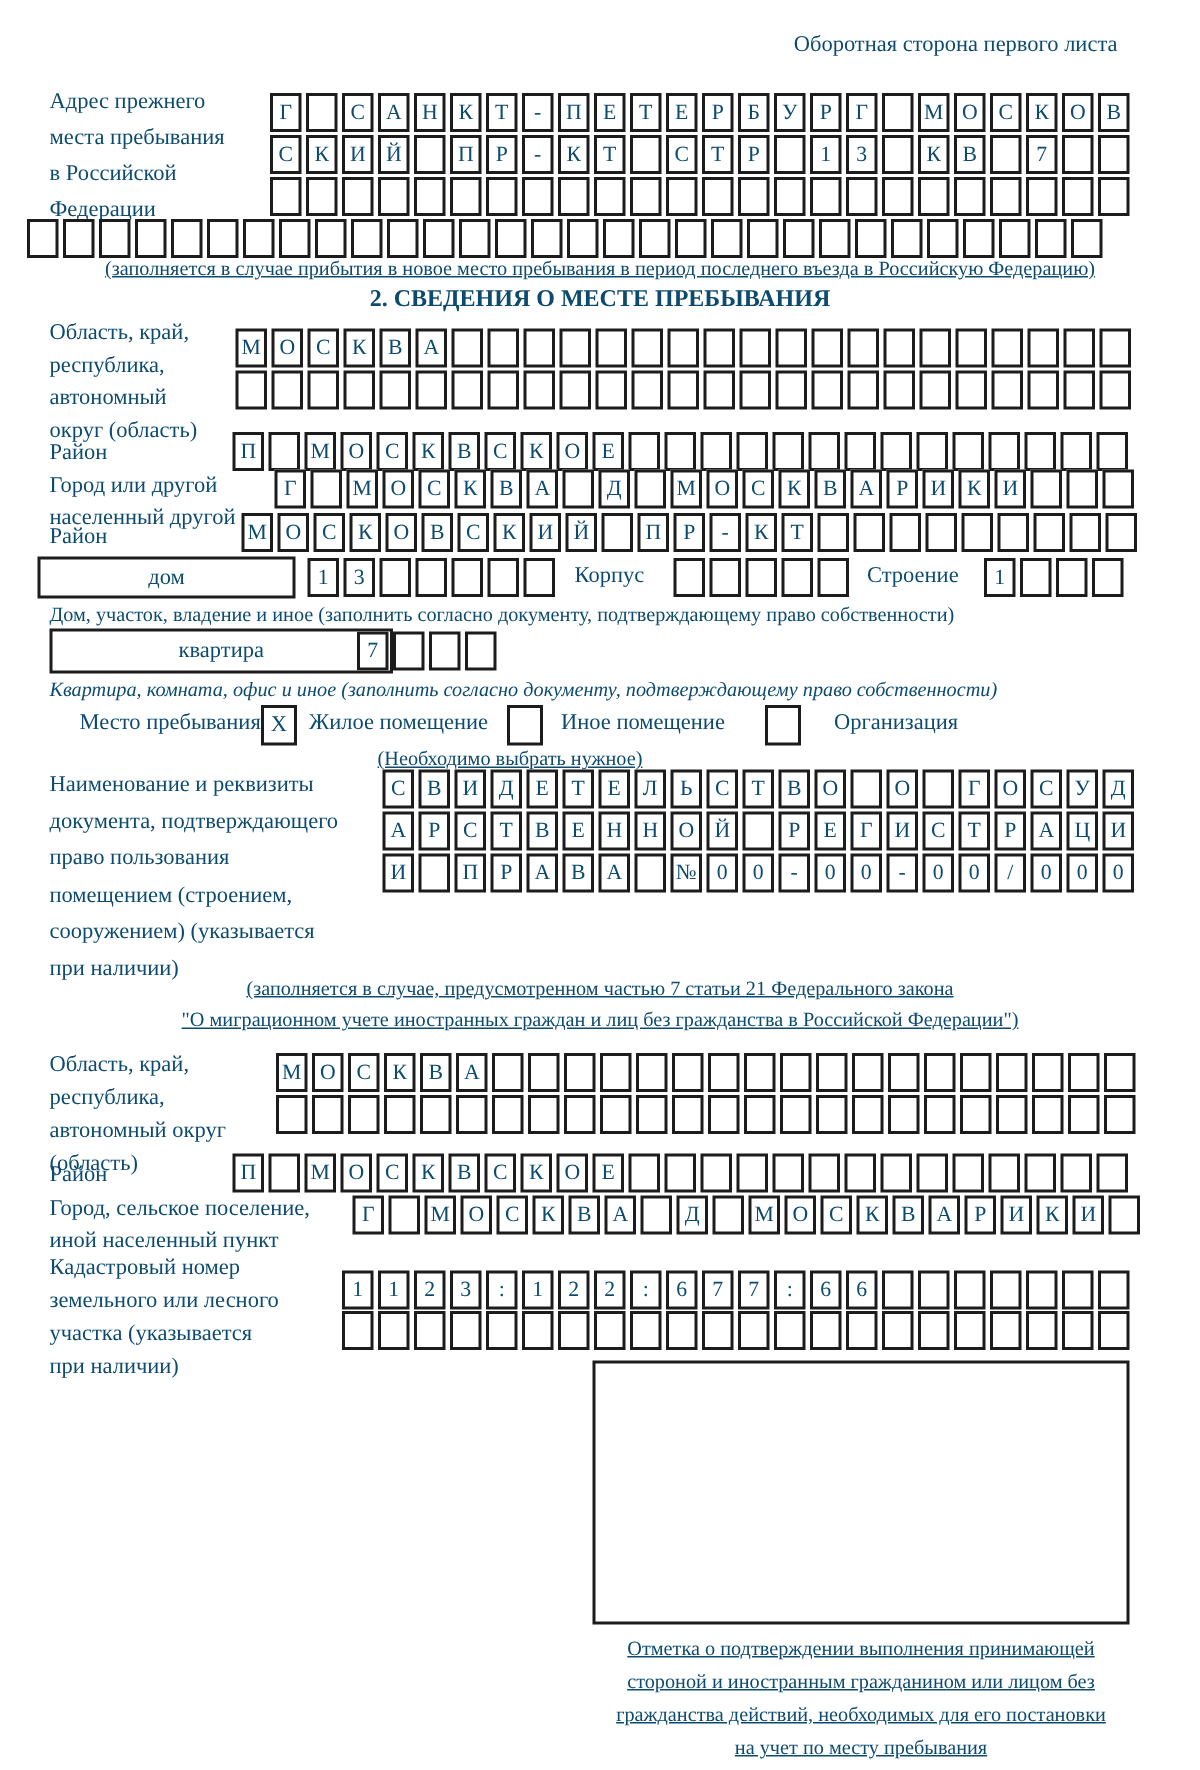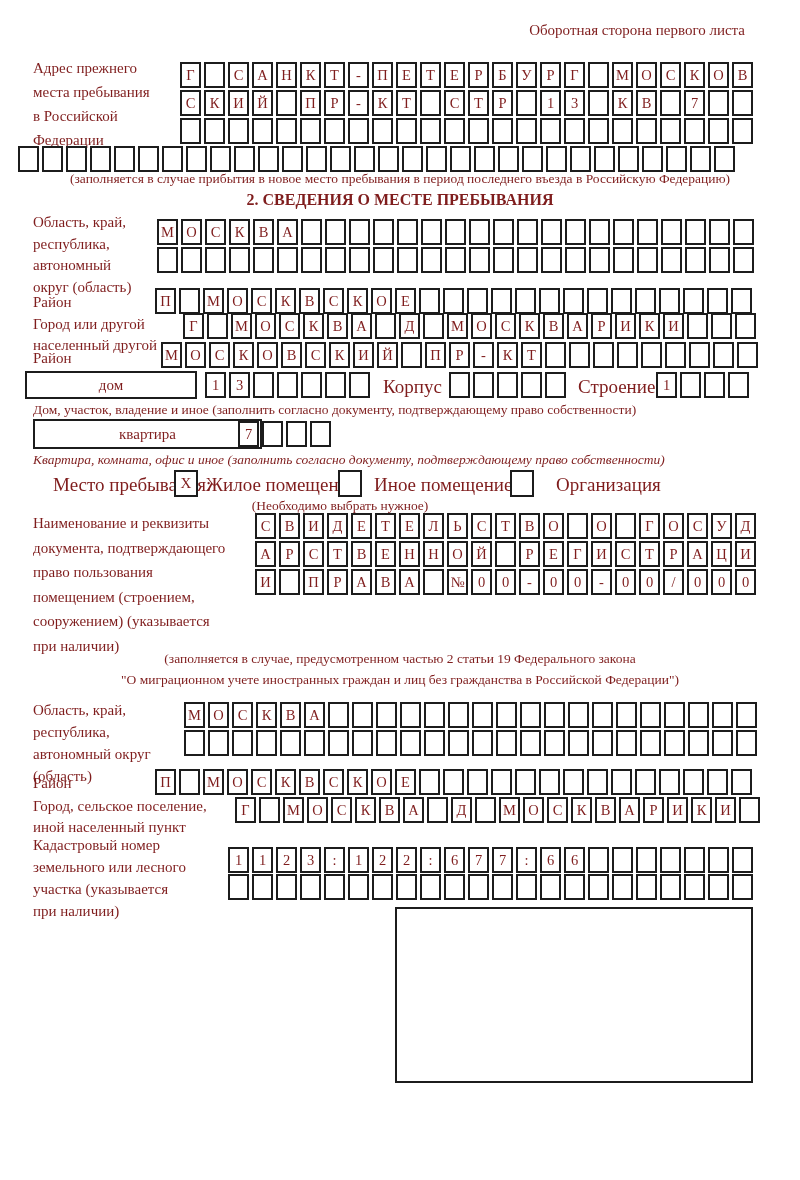--- a/index.html
+++ b/index.html
@@ -1,45 +1,45 @@
 <!DOCTYPE html>
 <html><head>
 <meta charset="utf-8">
 <style>
   html,body{margin:0;padding:0;background:#ffffff;}
   .page{
     position:relative;
     width:800px;height:1180px;
     background:#fff;
     font-family:"Liberation Serif","DejaVu Serif",serif;
-    color:#7f1d1d;
+    color:#0c4a6e;
     overflow:hidden;
   }
   .abs{position:absolute;}
   .header-note{top:22px;right:55px;font-size:15px;}
   .lbl{font-size:15px;line-height:24px;}
   .lbl div{white-space:nowrap;}
   .boxrow{display:flex;gap:3px;}
   .cell{
     box-sizing:border-box;
     width:21px;height:26px;
     border:2px solid #1c1c1c;
     display:flex;align-items:center;justify-content:center;
     font-size:14.5px;line-height:1;background:#fff;
     flex:none;
   }
   .caption{font-size:13.5px;}
-  .center{text-align:center;}
+  .center{text-align:center;text-decoration:underline;}
   .title{font-weight:bold;font-size:16px;text-align:center;width:800px;left:0;}
   .longbox{
     box-sizing:border-box;border:2px solid #1c1c1c;background:#fff;
     display:flex;align-items:center;justify-content:center;
     font-size:15px;
   }
-  .inline-label{font-size:19px;white-space:nowrap;}
+  .inline-label{font-size:15px;white-space:nowrap;}
   .checkbox{width:24px;height:27px;font-size:15px;}
   .stamp-box{box-sizing:border-box;border:2px solid #1c1c1c;background:#fff;}
 </style>
 </head>
 <body>
 
 <div class="page">
 
   <div class="abs header-note">Оборотная сторона первого листа</div>
 
@@ -429,21 +429,21 @@
       <span class="cell">0</span>
       <span class="cell">-</span>
       <span class="cell">0</span>
       <span class="cell">0</span>
       <span class="cell">/</span>
       <span class="cell">0</span>
       <span class="cell">0</span>
       <span class="cell">0</span>
     </div>
 
-  <div class="abs caption center" style="left:0;top:651px;width:800px;">(заполняется в случае, предусмотренном частью 2 статьи 19 Федерального закона</div>
+  <div class="abs caption center" style="left:0;top:651px;width:800px;">(заполняется в случае, предусмотренном частью 7 статьи 21 Федерального закона</div>
   <div class="abs caption center" style="left:0;top:672px;width:800px;">"О миграционном учете иностранных граждан и лиц без гражданства в Российской Федерации")</div>
 
   <div class="abs lbl" style="left:33px;top:699px;line-height:22px;">
     <div>Область, край,</div>
     <div>республика,</div>
     <div>автономный округ</div>
     <div>(область)</div>
   </div>
   <div class="abs boxrow" style="left:184px;top:702px;">
       <span class="cell">М</span>
@@ -605,14 +605,20 @@
       <span class="cell"></span>
       <span class="cell"></span>
       <span class="cell"></span>
       <span class="cell"></span>
       <span class="cell"></span>
       <span class="cell"></span>
       <span class="cell"></span>
     </div>
 
   <div class="abs stamp-box" style="left:395px;top:907px;width:358px;height:176px;"></div>
+  <div class="abs caption center" style="left:364px;top:1088px;width:420px;line-height:22px;">
+    <div>Отметка о подтверждении выполнения принимающей</div>
+    <div>стороной и иностранным гражданином или лицом без</div>
+    <div>гражданства действий, необходимых для его постановки</div>
+    <div>на учет по месту пребывания</div>
+  </div>
 
 </div>
 
 </body></html>

